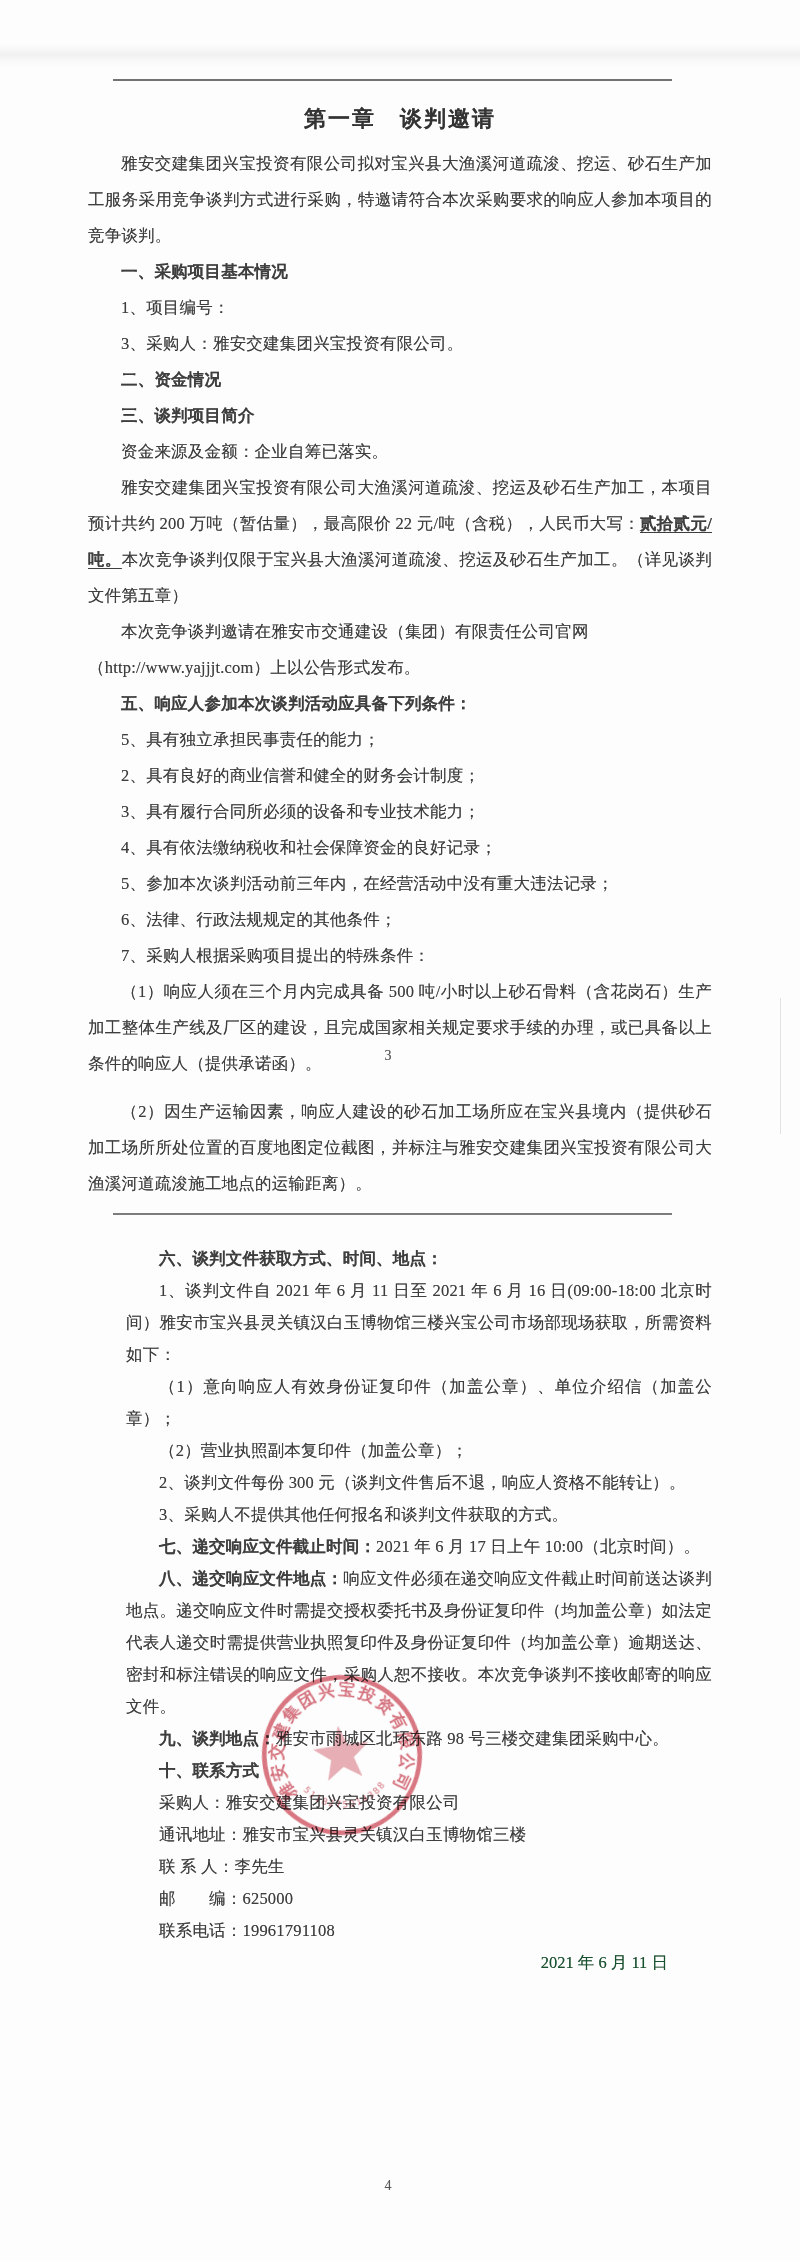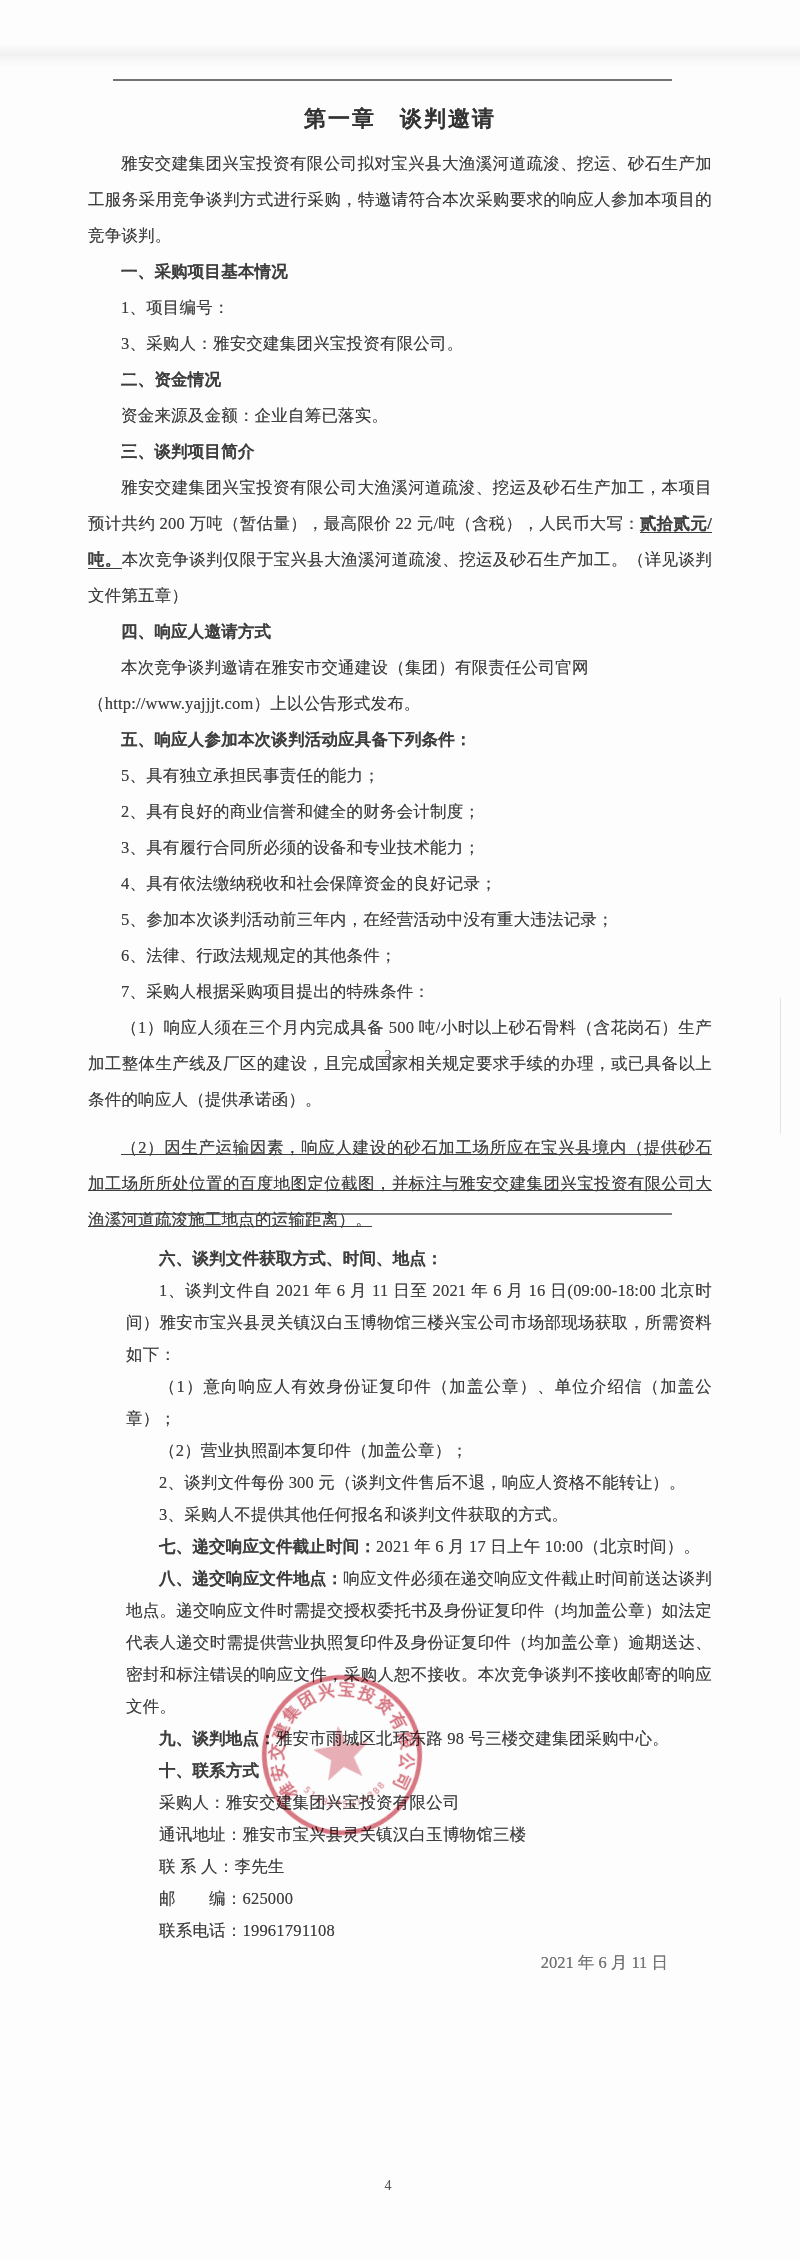--- a/index.html
+++ b/index.html
@@ -23,32 +23,32 @@
   .blk{
     font-size:16.5px;line-height:36px;text-indent:2em;text-align:justify;
     letter-spacing:0.2px;
     text-shadow:0 0 0.5px rgba(62,62,62,0.6);
   }
   .content-2 .blk{line-height:32px;margin-left:38px;}
   .blk.title{
     font-size:22px;font-weight:bold;text-align:center;text-indent:0;
     letter-spacing:2px;line-height:34px;margin-bottom:10px;color:#333;
   }
-  .blk.gap{margin-top:12px;text-decoration:underline;}
+  .blk.gap{margin-top:12px;}
   .bold{font-weight:bold;text-align:center;}
   .ul{text-decoration:underline;text-underline-offset:3px;}
   .page-number{
     position:absolute;left:0;width:776px;text-align:center;
     font-size:14px;color:#555;text-shadow:0 0 0.5px rgba(80,80,80,0.5);
   }
   .page-number-3{top:1048px;}
   .page-number-4{top:2178px;}
   .doc-date{
     position:absolute;top:1952px;left:400px;width:312px;box-sizing:border-box;
-    padding-right:44px;text-align:right;font-size:16.5px;color:#737373;
+    padding-right:44px;text-align:right;font-size:16.5px;color:#14532d;
     text-shadow:0 0 0.5px rgba(62,62,62,0.6);
   }
   .seal{
     position:absolute;left:258px;top:1671px;width:168px;height:168px;
     transform:rotate(-8deg);opacity:0.85;mix-blend-mode:multiply;
     filter:blur(0.4px);pointer-events:none;
   }
 </style>
 </head>
 <body>
@@ -60,24 +60,23 @@
   <div class="rule rule-2"></div>
   <div class="edge-line"></div>
 
   <div class="content content-1">
       <div class="blk title"><span class="bold">第一章　谈判邀请</span></div>
       <div class="blk p"><span>雅安交建集团兴宝投资有限公司拟对宝兴县大渔溪河道疏浚、挖运、砂石生产加工服务采用竞争谈判方式进行采购，特邀请符合本次采购要求的响应人参加本项目的竞争谈判。</span></div>
       <div class="blk p"><span class="bold">一、采购项目基本情况</span></div>
       <div class="blk p"><span>1、项目编号：</span></div>
       <div class="blk p"><span>3、采购人：雅安交建集团兴宝投资有限公司。</span></div>
       <div class="blk p"><span class="bold">二、资金情况</span></div>
+      <div class="blk p"><span class="bold">三、谈判项目简介</span></div>
       <div class="blk p"><span>资金来源及金额：企业自筹已落实。</span></div>
-      <div class="blk p"><span class="bold">三、谈判项目简介</span></div>
       <div class="blk p"><span>雅安交建集团兴宝投资有限公司大渔溪河道疏浚、挖运及砂石生产加工，本项目预计共约 200 万吨（暂估量），最高限价 22 元/吨（含税），人民币大写：</span><span class="bold ul">贰拾贰元/吨。</span><span>本次竞争谈判仅限于宝兴县大渔溪河道疏浚、挖运及砂石生产加工。（详见谈判文件第五章）</span></div>
-      <div class="blk p"><span class="bold">四、响应人邀请方式</span></div>
       <div class="blk p"><span>本次竞争谈判邀请在雅安市交通建设（集团）有限责任公司官网</span><br><span>（http://www.yajjjt.com）上以公告形式发布。</span></div>
       <div class="blk p"><span class="bold">五、响应人参加本次谈判活动应具备下列条件：</span></div>
       <div class="blk p"><span>5、具有独立承担民事责任的能力；</span></div>
       <div class="blk p"><span>2、具有良好的商业信誉和健全的财务会计制度；</span></div>
       <div class="blk p"><span>3、具有履行合同所必须的设备和专业技术能力；</span></div>
       <div class="blk p"><span>4、具有依法缴纳税收和社会保障资金的良好记录；</span></div>
       <div class="blk p"><span>5、参加本次谈判活动前三年内，在经营活动中没有重大违法记录；</span></div>
       <div class="blk p"><span>6、法律、行政法规规定的其他条件；</span></div>
       <div class="blk p"><span>7、采购人根据采购项目提出的特殊条件：</span></div>
       <div class="blk p"><span>（1）响应人须在三个月内完成具备 500 吨/小时以上砂石骨料（含花岗石）生产加工整体生产线及厂区的建设，且完成国家相关规定要求手续的办理，或已具备以上条件的响应人（提供承诺函）。</span></div>

